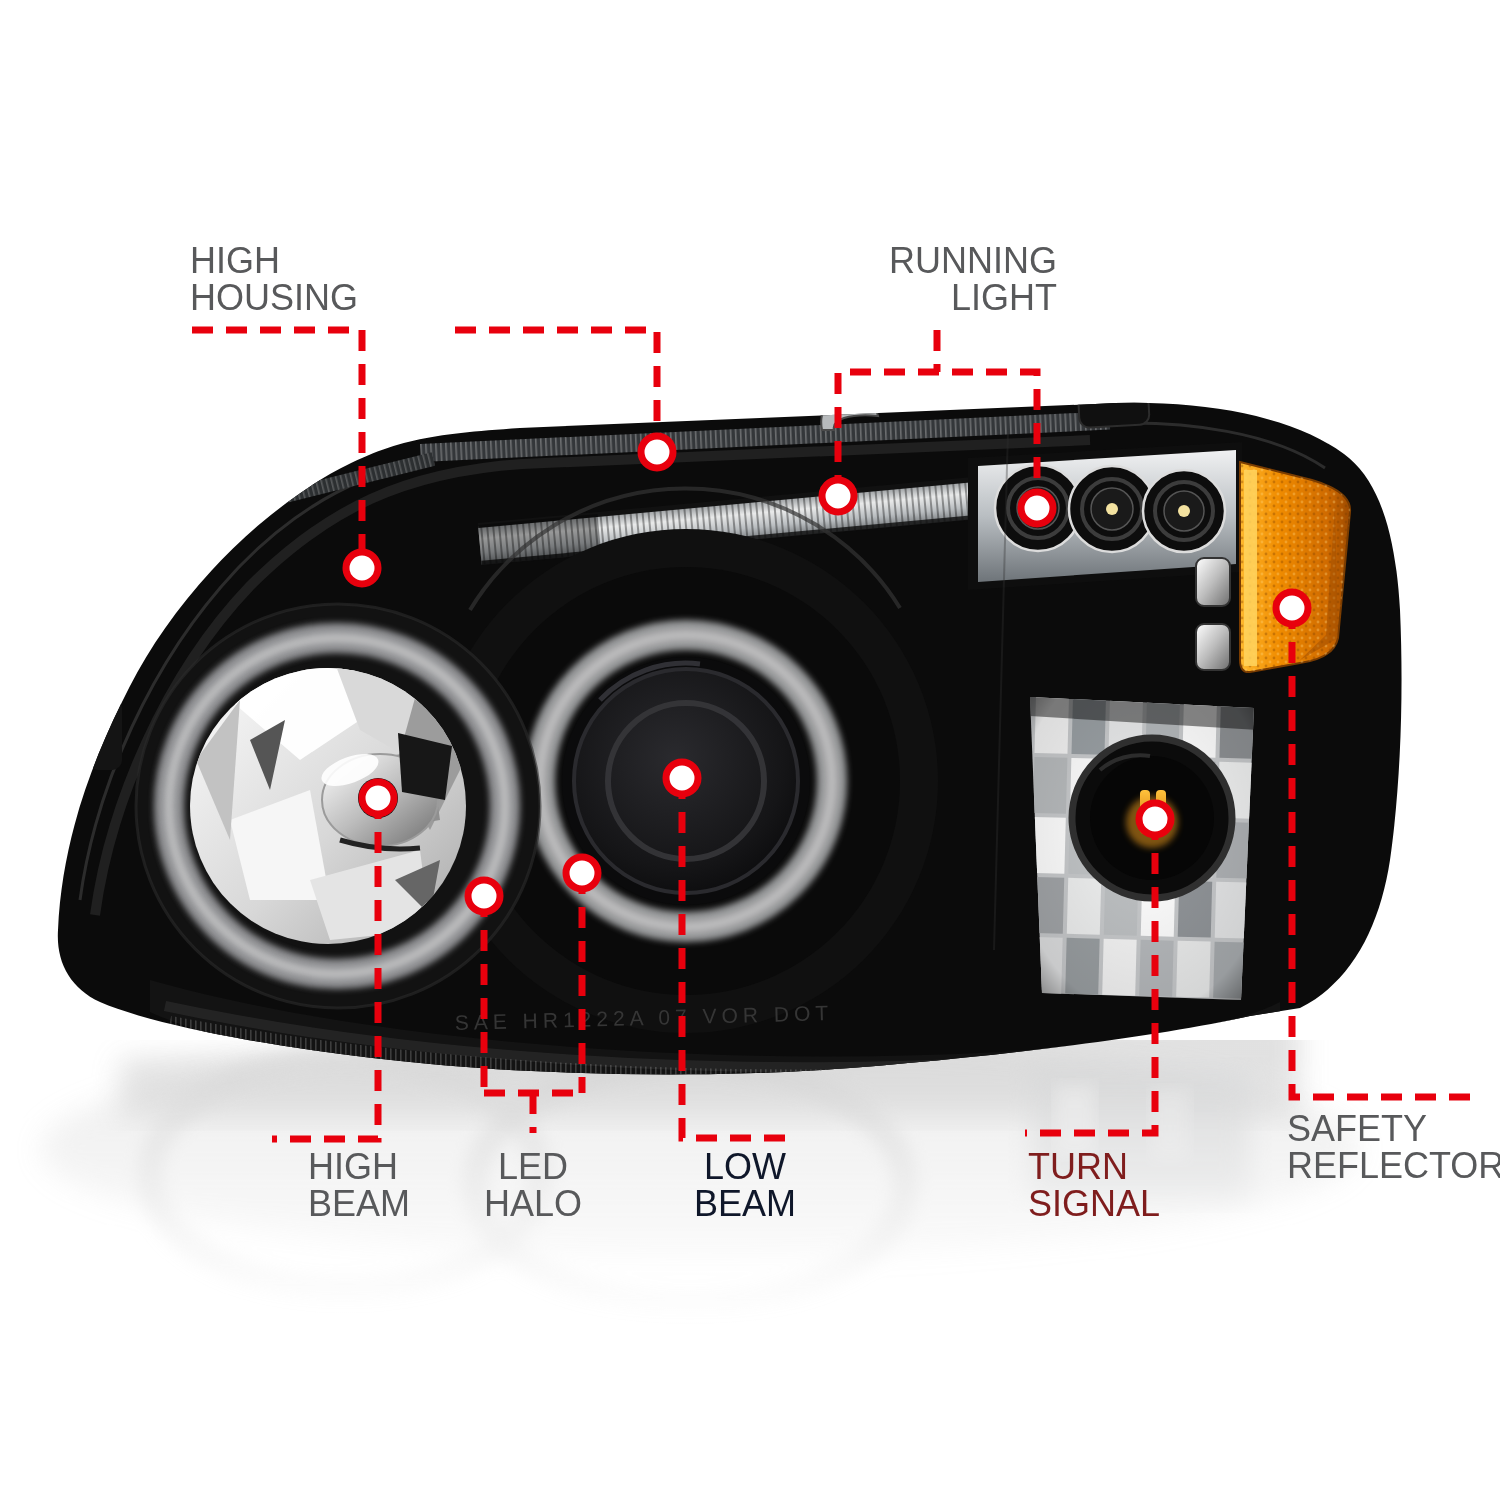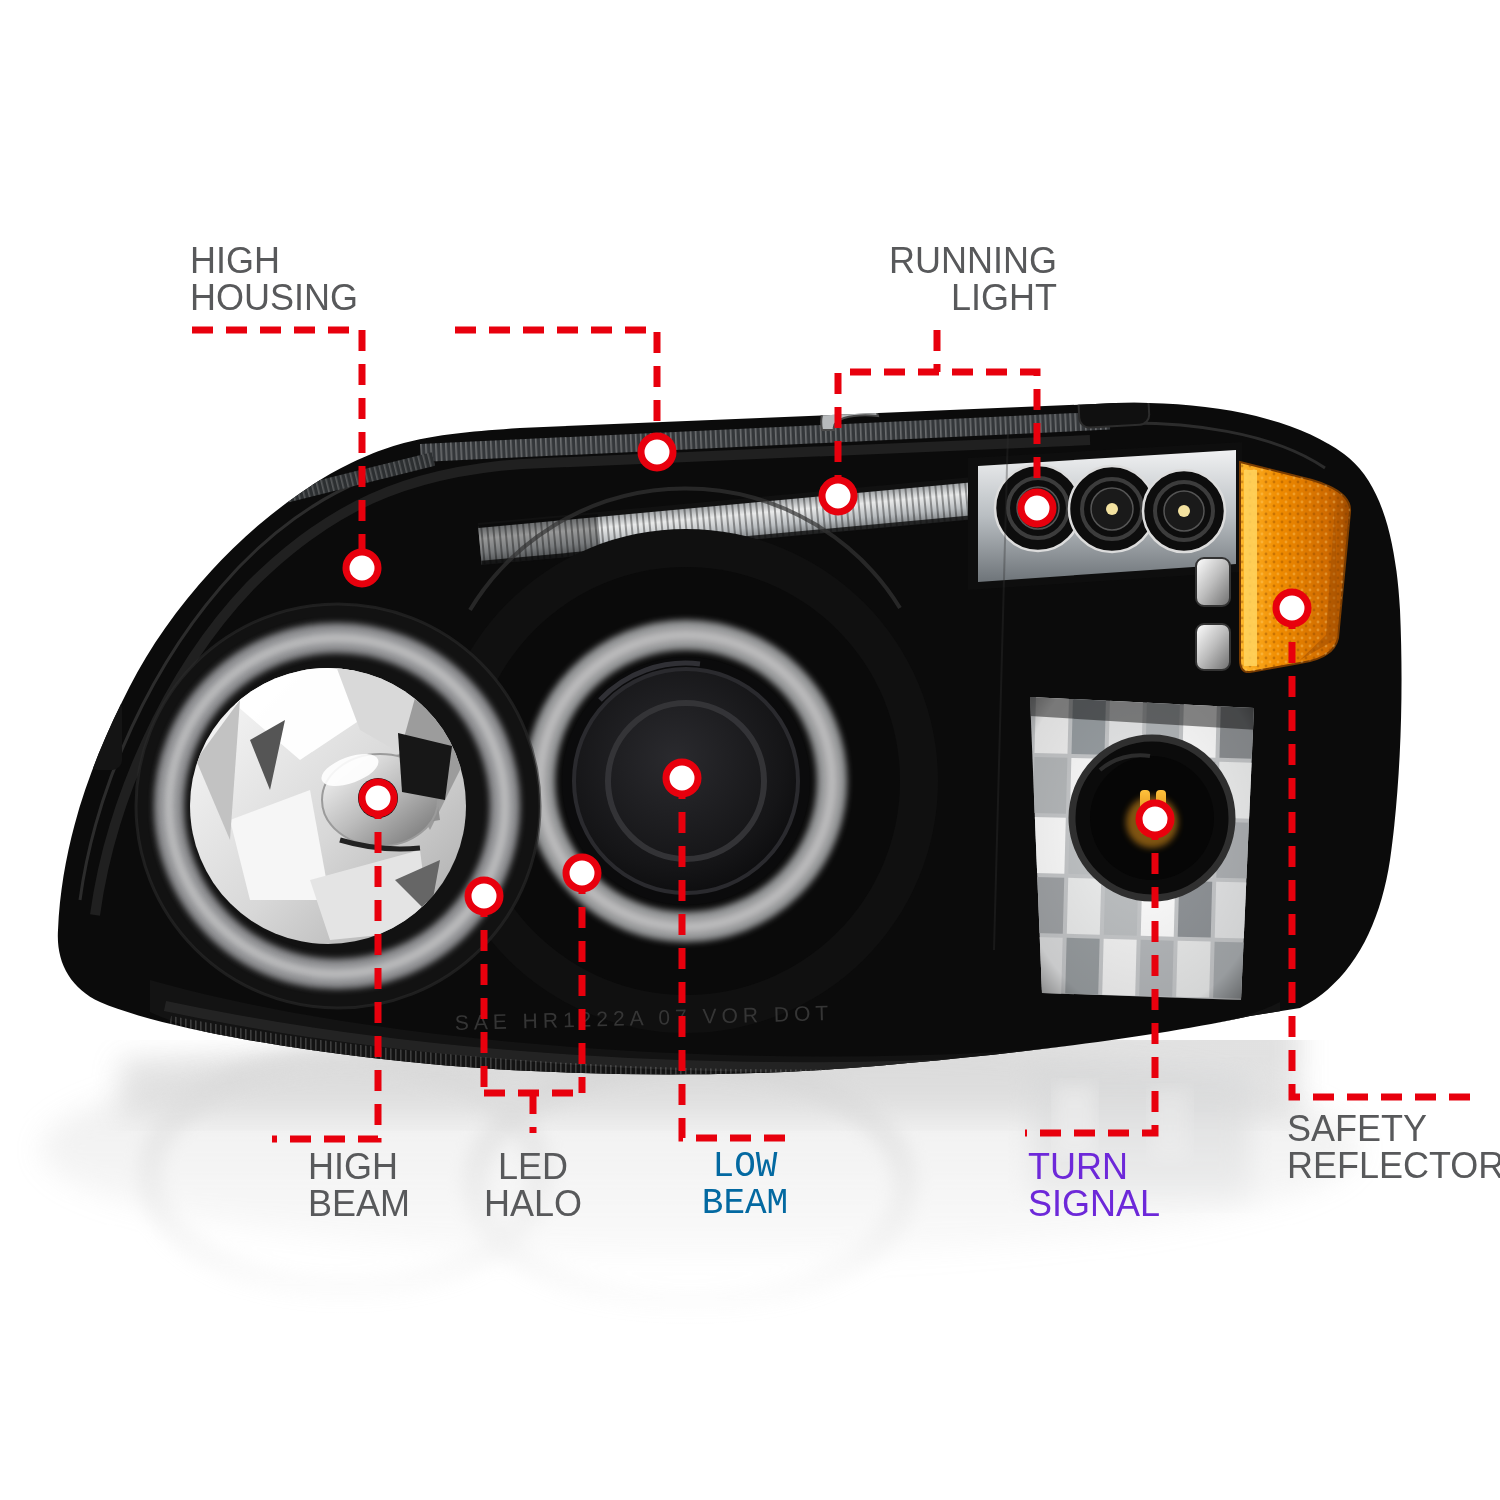--- a/index.html
+++ b/index.html
@@ -305,20 +305,20 @@
 </svg>
 
 <div class="label lbl-black-housing" style="color: rgb(88, 89, 91);">HIGH
 HOUSING</div>
 <div class="label lbl-running-light" style="color: rgb(88, 89, 91);">RUNNING
 LIGHT</div>
 <div class="label lbl-high-beam" style="color: rgb(88, 89, 91);">HIGH
 BEAM</div>
 <div class="label lbl-led-halo" style="color: rgb(88, 89, 91);">LED
 HALO</div>
-<div class="label lbl-low-beam" style="color: #0369a1; font-family: Liberation Mono, monospace;">LOW
+<div class="label lbl-low-beam" style="color: #0f172a;">LOW
 BEAM</div>
-<div class="label lbl-turn-signal" style="color: #6d28d9;">TURN
+<div class="label lbl-turn-signal" style="color: #7f1d1d;">TURN
 SIGNAL</div>
 <div class="label lbl-safety-reflector" style="color: rgb(88, 89, 91);">SAFETY
 REFLECTOR</div>
 
 </div>
 
 </body></html>

